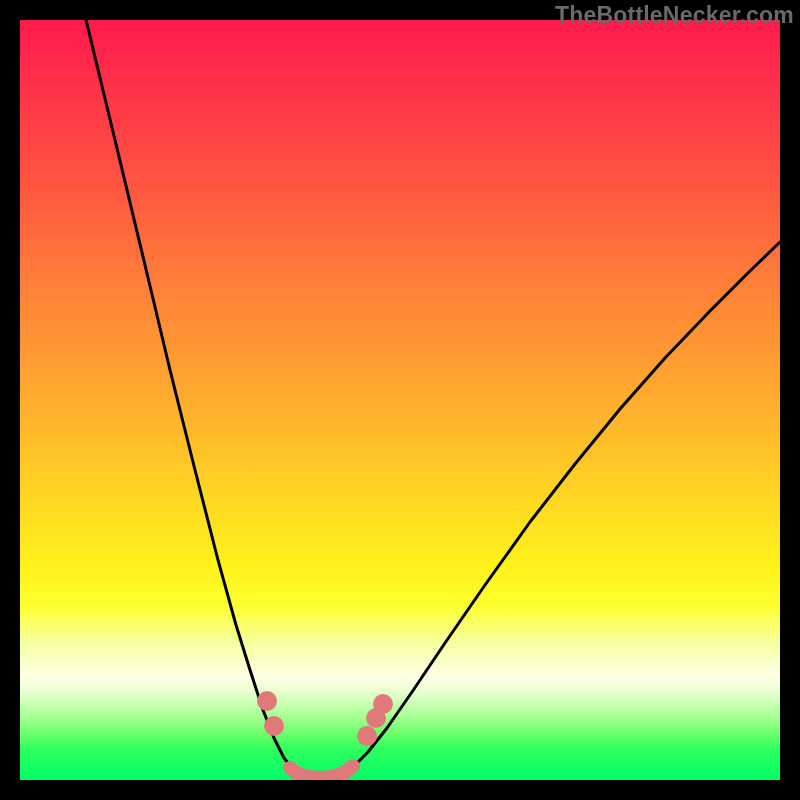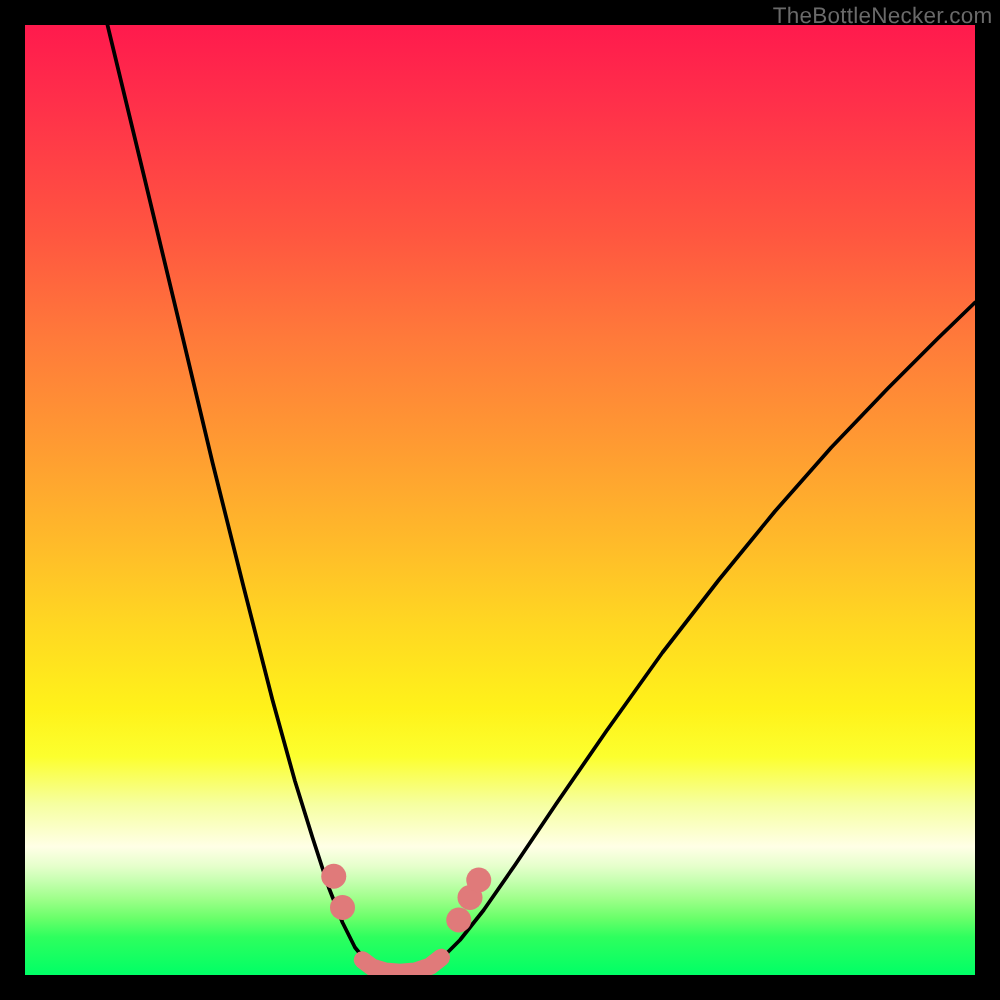--- a/index.html
+++ b/index.html
@@ -47,23 +47,23 @@
     position: absolute;
     inset: 0;
     width: 760px;
     height: 760px;
   }
   .watermark {
     position: absolute;
     top: 2px;
     right: 6px;
     color: #6a6a6a;
-    font-size: 18px;
+    font-size: 23px;
     letter-spacing: 0.2px;
-    font-weight: 400;
+    font-weight: 700;
   }
 </style>
 </head>
 <body>
 
 <div class="frame">
   <div class="gradient"></div>
   <svg class="plot" viewBox="0 0 760 760">
       <path d="M66 0 L95 120 L125 245 L150 350 L175 450 L198 540 L216 605 L230 650 L243 690 L254 718 L264 738 L273 749 L283 755 L293 758" fill="none" stroke="#000000" stroke-width="3" stroke-linecap="round" stroke-linejoin="round"></path>
       <path d="M310 758 L322 755 L334 746 L348 732 L367 708 L392 672 L425 623 L465 565 L510 502 L555 444 L600 389 L645 338 L690 291 L730 251 L760 222" fill="none" stroke="#000000" stroke-width="3" stroke-linecap="round" stroke-linejoin="round"></path>

